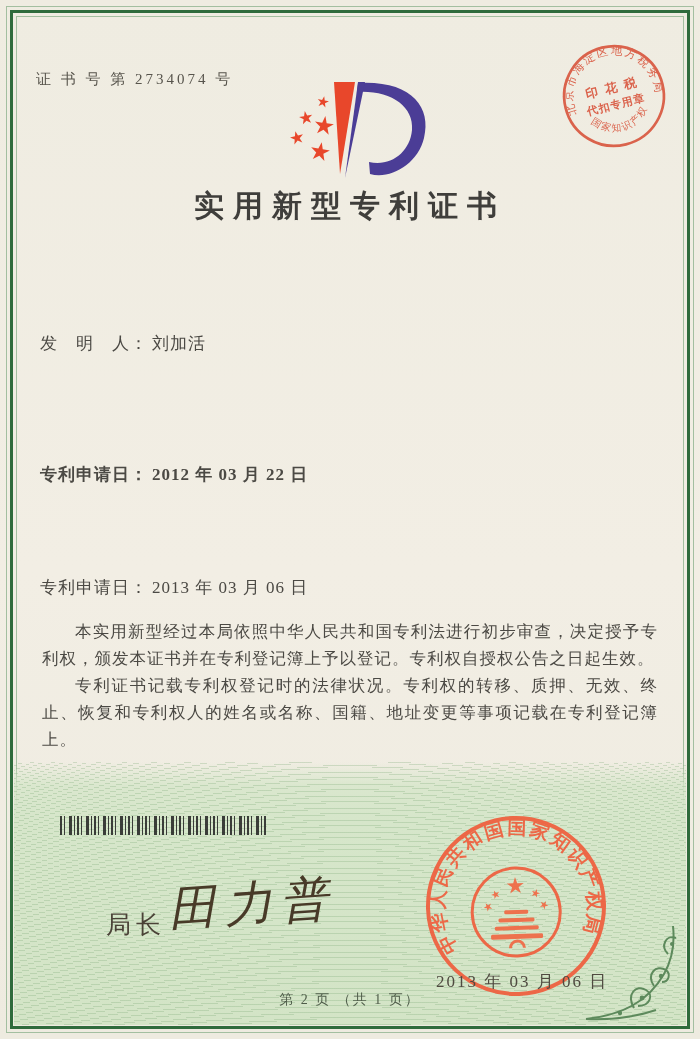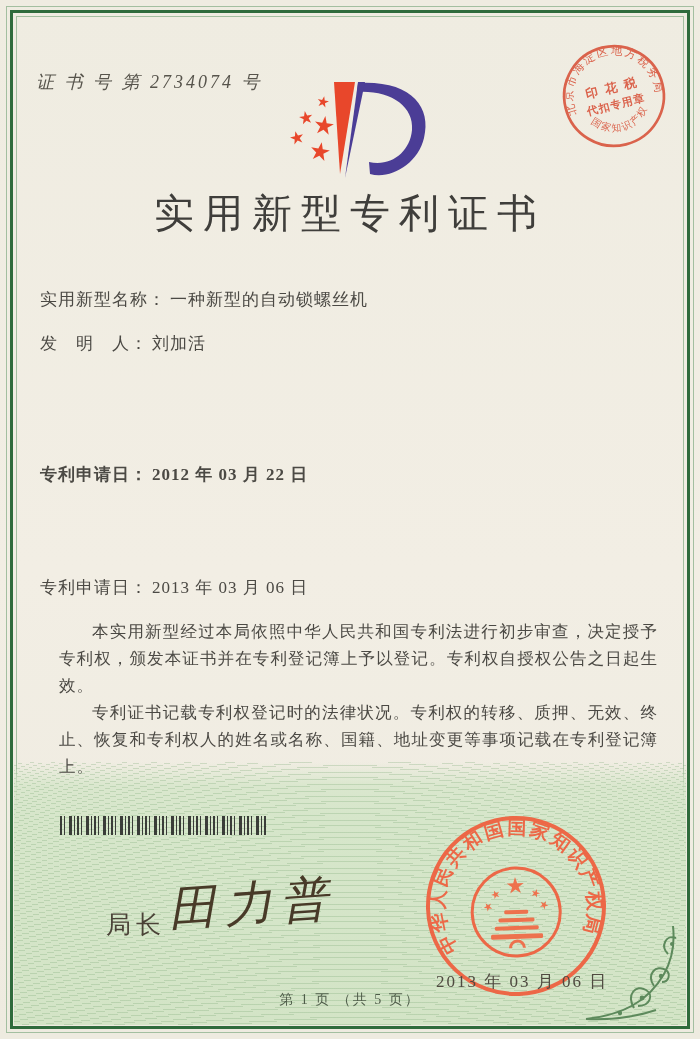--- a/index.html
+++ b/index.html
@@ -20,43 +20,43 @@
     background: linear-gradient(180deg, rgba(214,230,202,0) 0%, rgba(214,230,202,.85) 9%, #d6e6ca 22%, #d3e4c6 100%);
     z-index:1;
   }
   .green-zone .waves {
     position:absolute; inset:0; opacity:.55;
     background: repeating-radial-gradient(ellipse 1600px 480px at 50% -220px,
         rgba(126,170,120,.55) 0 1.5px, rgba(255,255,255,0) 1.5px 8px);
   }
 
   
-  .cert-no { position:absolute; left:36px; top:70px; font-size:18px; letter-spacing:3px; color:#57544c; z-index:3;font-style:italic; }
+  .cert-no { position:absolute; left:36px; top:70px; font-size:15px; letter-spacing:3px; color:#57544c; z-index:3; }
 
   .tax-stamp { position:absolute; left:560px; top:42px; width:108px; height:108px; transform:rotate(-14deg); opacity:.92; z-index:3; }
   .logo { position:absolute; left:272px; top:80px; width:168px; height:106px; z-index:3; }
 
   .title {
     position:absolute; left:0; right:0; top:186px; text-align:center;
-    font-size:40px; font-weight:normal; letter-spacing:9px; color:#3f3e3b; z-index:3;
+    font-size:30px; font-weight:bold; letter-spacing:9px; color:#3f3e3b; z-index:3;
   }
 
   
   .field { position:absolute; left:40px; font-size:17px; color:#4b4944; letter-spacing:1px; z-index:3; white-space:nowrap; }
   .field .value { margin-left:4px; }
   .f1 { top:288px; } .f2 { top:332px; } .f3 { top:408px; }
   .f4 { top:463px;font-weight:bold; } .f5 { top:519px; } .f6 { top:576px; }
   .redact-blur {
     display:inline-block; width:255px; height:20px; vertical-align:-4px; margin-left:6px;
     background: linear-gradient(90deg,#dcd9d1 0%,#f6f4ef 22%,#d9d6ce 45%,#f3f1eb 68%,#d6d3cb 88%,#e9e6df 100%);
     filter: blur(2px); border-radius:3px; opacity:.95;
   }
 
   
-  .body-text { position:absolute; left:59px; right:42px; top:618px; z-index:3;
+  .body-text { position:absolute; left:42px; right:42px; top:618px; z-index:3;
     font-size:16.5px; line-height:27px; letter-spacing:1px; color:#4b4944; text-align:justify; }
   .body-text p { margin:0; text-indent:2em; }
 
   
   .barcode { position:absolute; left:60px; top:816px; width:206px; height:19px; z-index:3; opacity:.88;
     background: repeating-linear-gradient(90deg,
       #262626 0 2px, transparent 2px 4px,
       #262626 4px 5px, transparent 5px 9px,
       #262626 9px 12px, transparent 12px 14px,
       #262626 14px 15px, transparent 15px 17px); }
@@ -119,23 +119,20 @@
       <path d="M0,-1 L0.224,-0.309 L0.951,-0.309 L0.363,0.118 L0.588,0.809 L0,0.382 L-0.588,0.809 L-0.363,0.118 L-0.951,-0.309 L-0.224,-0.309 Z" transform="translate(51,22) scale(6) rotate(12)"></path>
       <path d="M0,-1 L0.224,-0.309 L0.951,-0.309 L0.363,0.118 L0.588,0.809 L0,0.382 L-0.588,0.809 L-0.363,0.118 L-0.951,-0.309 L-0.224,-0.309 Z" transform="translate(34,38) scale(7) rotate(-10)"></path>
       <path d="M0,-1 L0.224,-0.309 L0.951,-0.309 L0.363,0.118 L0.588,0.809 L0,0.382 L-0.588,0.809 L-0.363,0.118 L-0.951,-0.309 L-0.224,-0.309 Z" transform="translate(52,46) scale(10) rotate(8)"></path>
       <path d="M0,-1 L0.224,-0.309 L0.951,-0.309 L0.363,0.118 L0.588,0.809 L0,0.382 L-0.588,0.809 L-0.363,0.118 L-0.951,-0.309 L-0.224,-0.309 Z" transform="translate(25,58) scale(7) rotate(-14)"></path>
       <path d="M0,-1 L0.224,-0.309 L0.951,-0.309 L0.363,0.118 L0.588,0.809 L0,0.382 L-0.588,0.809 L-0.363,0.118 L-0.951,-0.309 L-0.224,-0.309 Z" transform="translate(48,72) scale(10) rotate(10)"></path>
     </g>
   </svg>
 
   <div class="title">实用新型专利证书</div>
 
-  <div class="field f1">
-    <span class="label">实用新型名称：</span><span class="value">一种新型的自动锁螺丝机</span>
-  </div>
   <div class="field f2">
     <span class="label">发　明　人：</span><span class="value">刘加活</span>
   </div>
   <div class="field f4">
     <span class="label">专利申请日：</span><span class="value">2012 年 03 月 22 日</span>
   </div>
   <div class="field f6">
     <span class="label">专利申请日：</span><span class="value">2013 年 03 月 06 日</span>
   </div>
 
@@ -167,21 +164,21 @@
       <rect x="80" y="96" width="24" height="4" rx="1.5"></rect>
       <rect x="74" y="104" width="36" height="4" rx="1.5"></rect>
       <rect x="70" y="112" width="44" height="4" rx="1.5"></rect>
       <rect x="66" y="120" width="52" height="5" rx="1.5"></rect>
       <path d="M85,134 a7,7 0 0 1 14,0" fill="none" stroke="#f06a45" stroke-width="3"></path>
     </g>
   </svg>
 
   <div class="seal-date">2013 年 03 月 06 日</div>
 
-  <div class="page-footer">第 1 页 （共 5 页）</div>
+  <div class="page-footer">第 2 页 （共 1 页）</div>
 
   <svg class="flourish" viewBox="0 0 102 106">
     <g fill="none" stroke="#5d8a5c" stroke-width="2">
       <path d="M2,103 C38,99 64,86 80,58 C88,44 91,28 89,10"></path>
       <path d="M2,103 C28,104 52,101 72,94"></path>
       <path d="M50,92 C42,78 52,68 62,74 C70,79 66,90 54,90"></path>
       <path d="M70,70 C62,58 72,48 82,54 C87,58 85,66 78,66"></path>
       <path d="M84,38 C76,30 82,18 92,22"></path>
     </g>
     <g fill="#5d8a5c">

